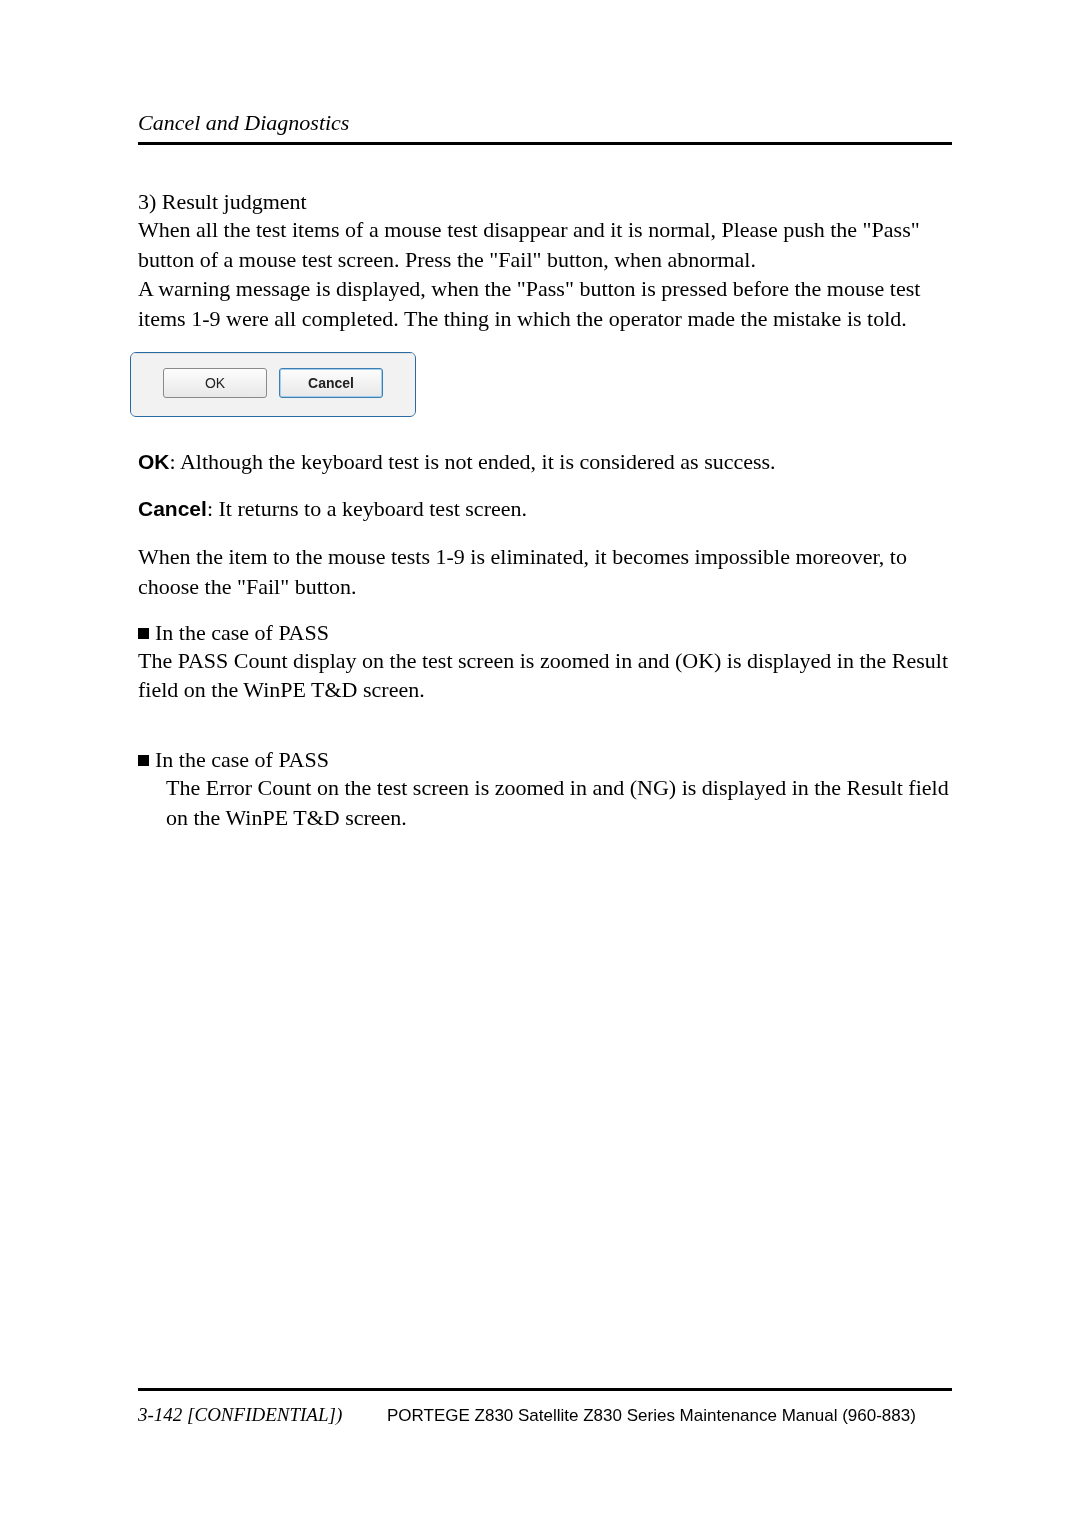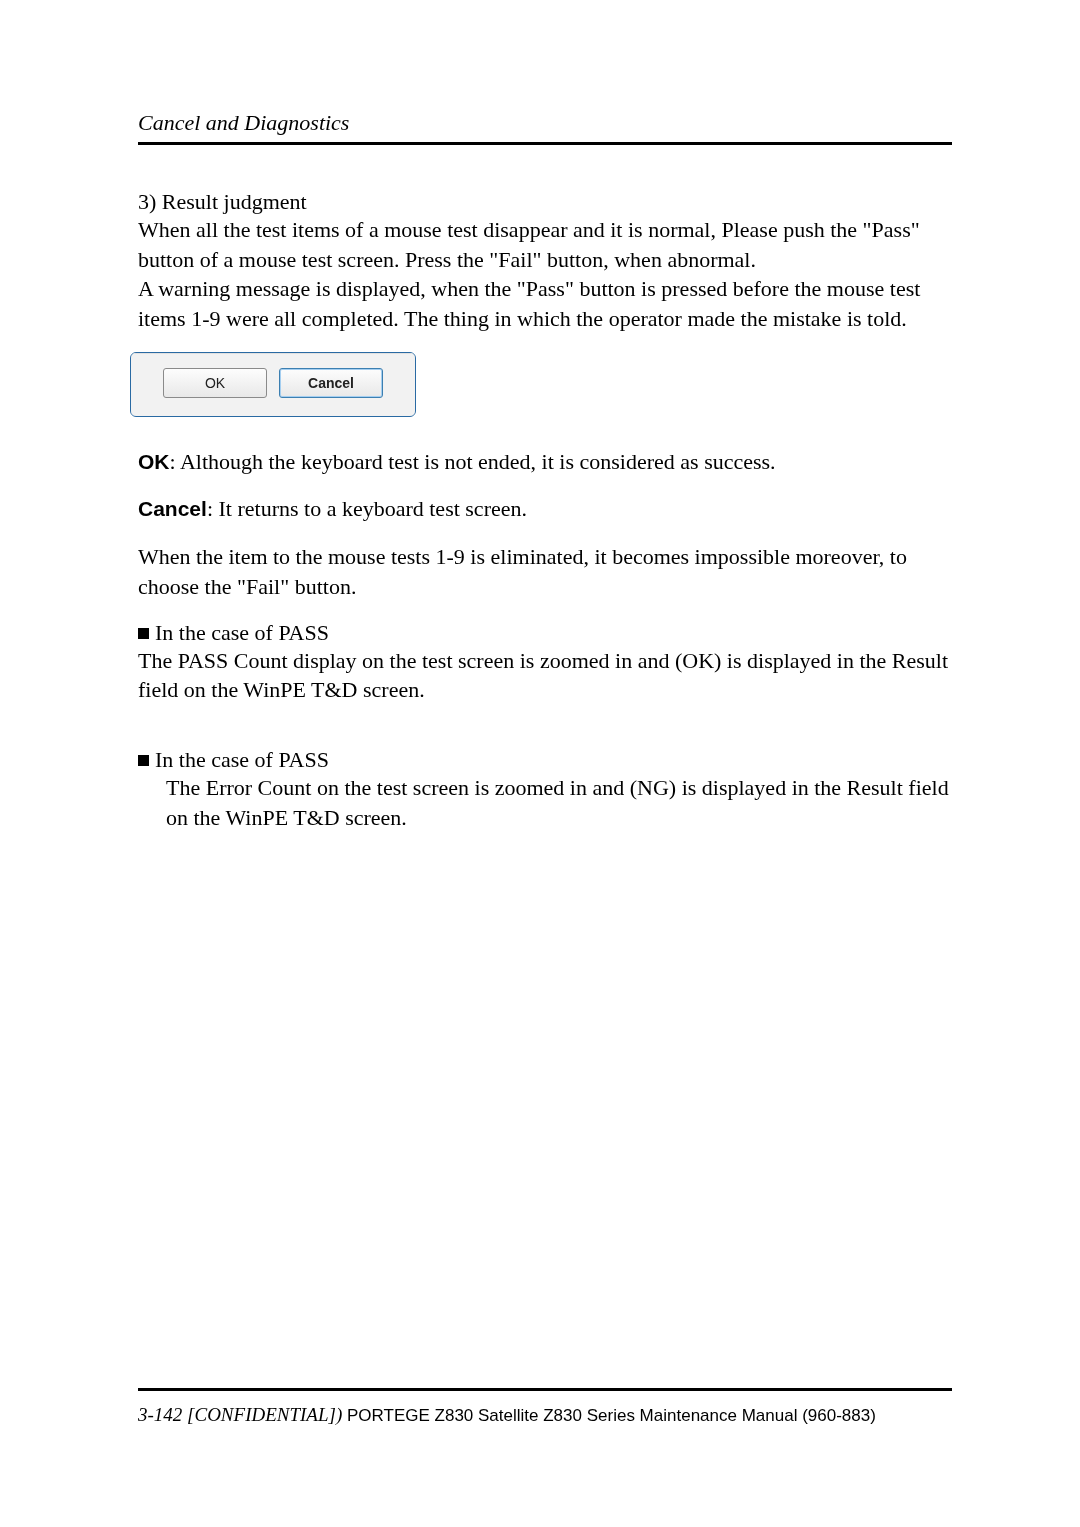--- a/index.html
+++ b/index.html
@@ -100,21 +100,21 @@
     bottom: 100px;
   }
   .footer-line {
     border-top: 3px solid #000;
     padding-top: 10px;
   }
   .footer-text {
     font-size: 19px;
   }
   .footer-text .it { font-style: italic; }
-  .footer-text .rm { font-style: normal; font-family: Arial, Helvetica, sans-serif; font-size: 17px; }
+  .footer-text .rm { font-style: normal; font-family: Arial, Helvetica, sans-serif; font-size: 17px; margin-left: 40px; }
 
   .gap-lg { height: 24px; }
 </style>
 </head>
 <body>
 
 <div class="header-line">
   <span class="header-title">Cancel and Diagnostics</span>
 </div>
 

